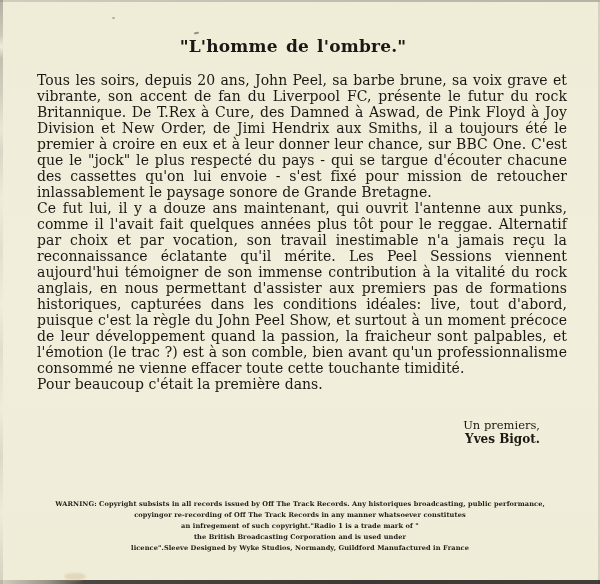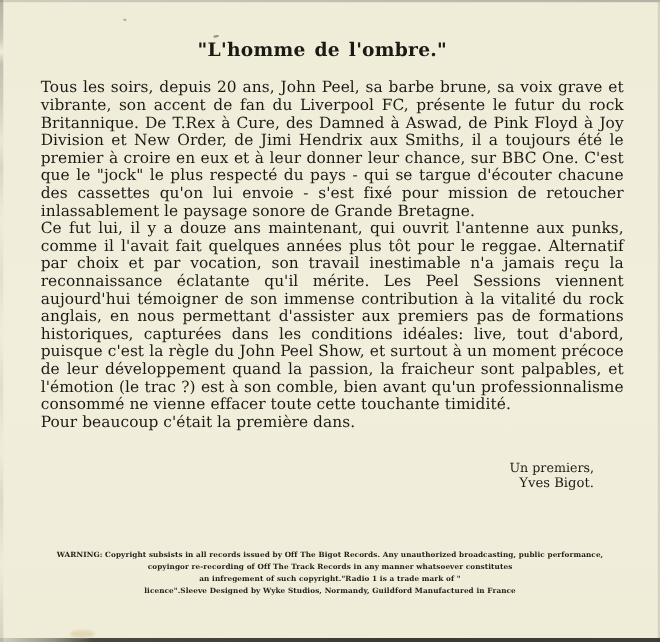--- a/index.html
+++ b/index.html
@@ -83,21 +83,21 @@
 
   .signature {
     position: absolute;
     top: 418px;
     right: 60px;
     text-align: right;
     font-size: 11.5px;
     line-height: 14px;
   }
   .signature .sig-name {
-    font-weight: 400;
+    font-weight: 700;
     font-size: 12px;
   }
 
   .warning {
     position: absolute;
     top: 499px;
     left: 0; right: 0;
     text-align: center;
     font-size: 6.6px;
     font-weight: 700;
@@ -126,19 +126,20 @@
     <p>Ce fut lui, il y a douze ans maintenant, qui ouvrit l'antenne aux punks, comme il l'avait fait quelques années plus tôt pour le reggae. Alternatif par choix et par vocation, son travail inestimable n'a jamais reçu la reconnaissance éclatante qu'il mérite. Les Peel Sessions viennent aujourd'hui témoigner de son immense contribution à la vitalité du rock anglais, en nous permettant d'assister aux premiers pas de formations historiques, capturées dans les conditions idéales: live, tout d'abord, puisque c'est la règle du John Peel Show, et surtout à un moment précoce de leur développement quand la passion, la fraicheur sont palpables, et l'émotion (le trac ?) est à son comble, bien avant qu'un professionnalisme consommé ne vienne effacer toute cette touchante timidité.</p>
     <p>Pour beaucoup c'était la première dans.</p>
   </div>
 
   <div class="signature">
     <div class="sig-role">Un premiers,</div>
     <div class="sig-name">Yves Bigot.</div>
   </div>
 
   <div class="warning">
-    <div>WARNING: Copyright subsists in all records issued by Off The Bigot Records. Any unauthorized broadcasting, public performance,</div>
+    <div>WARNING: Copyright subsists in all records issued by Off The Track Records. Any historiques broadcasting, public performance,</div>
     <div>copyingor re-recording of Off The Track Records in any manner whatsoever constitutes</div>
     <div>an infregement of such copyright."Radio 1 is a trade mark of "</div>
+    <div>the British Broadcasting Corporation and is used under</div>
     <div>licence".Sleeve Designed by Wyke Studios, Normandy, Guildford Manufactured in France</div>
   </div>
 
 </div>
 
 </body></html>

